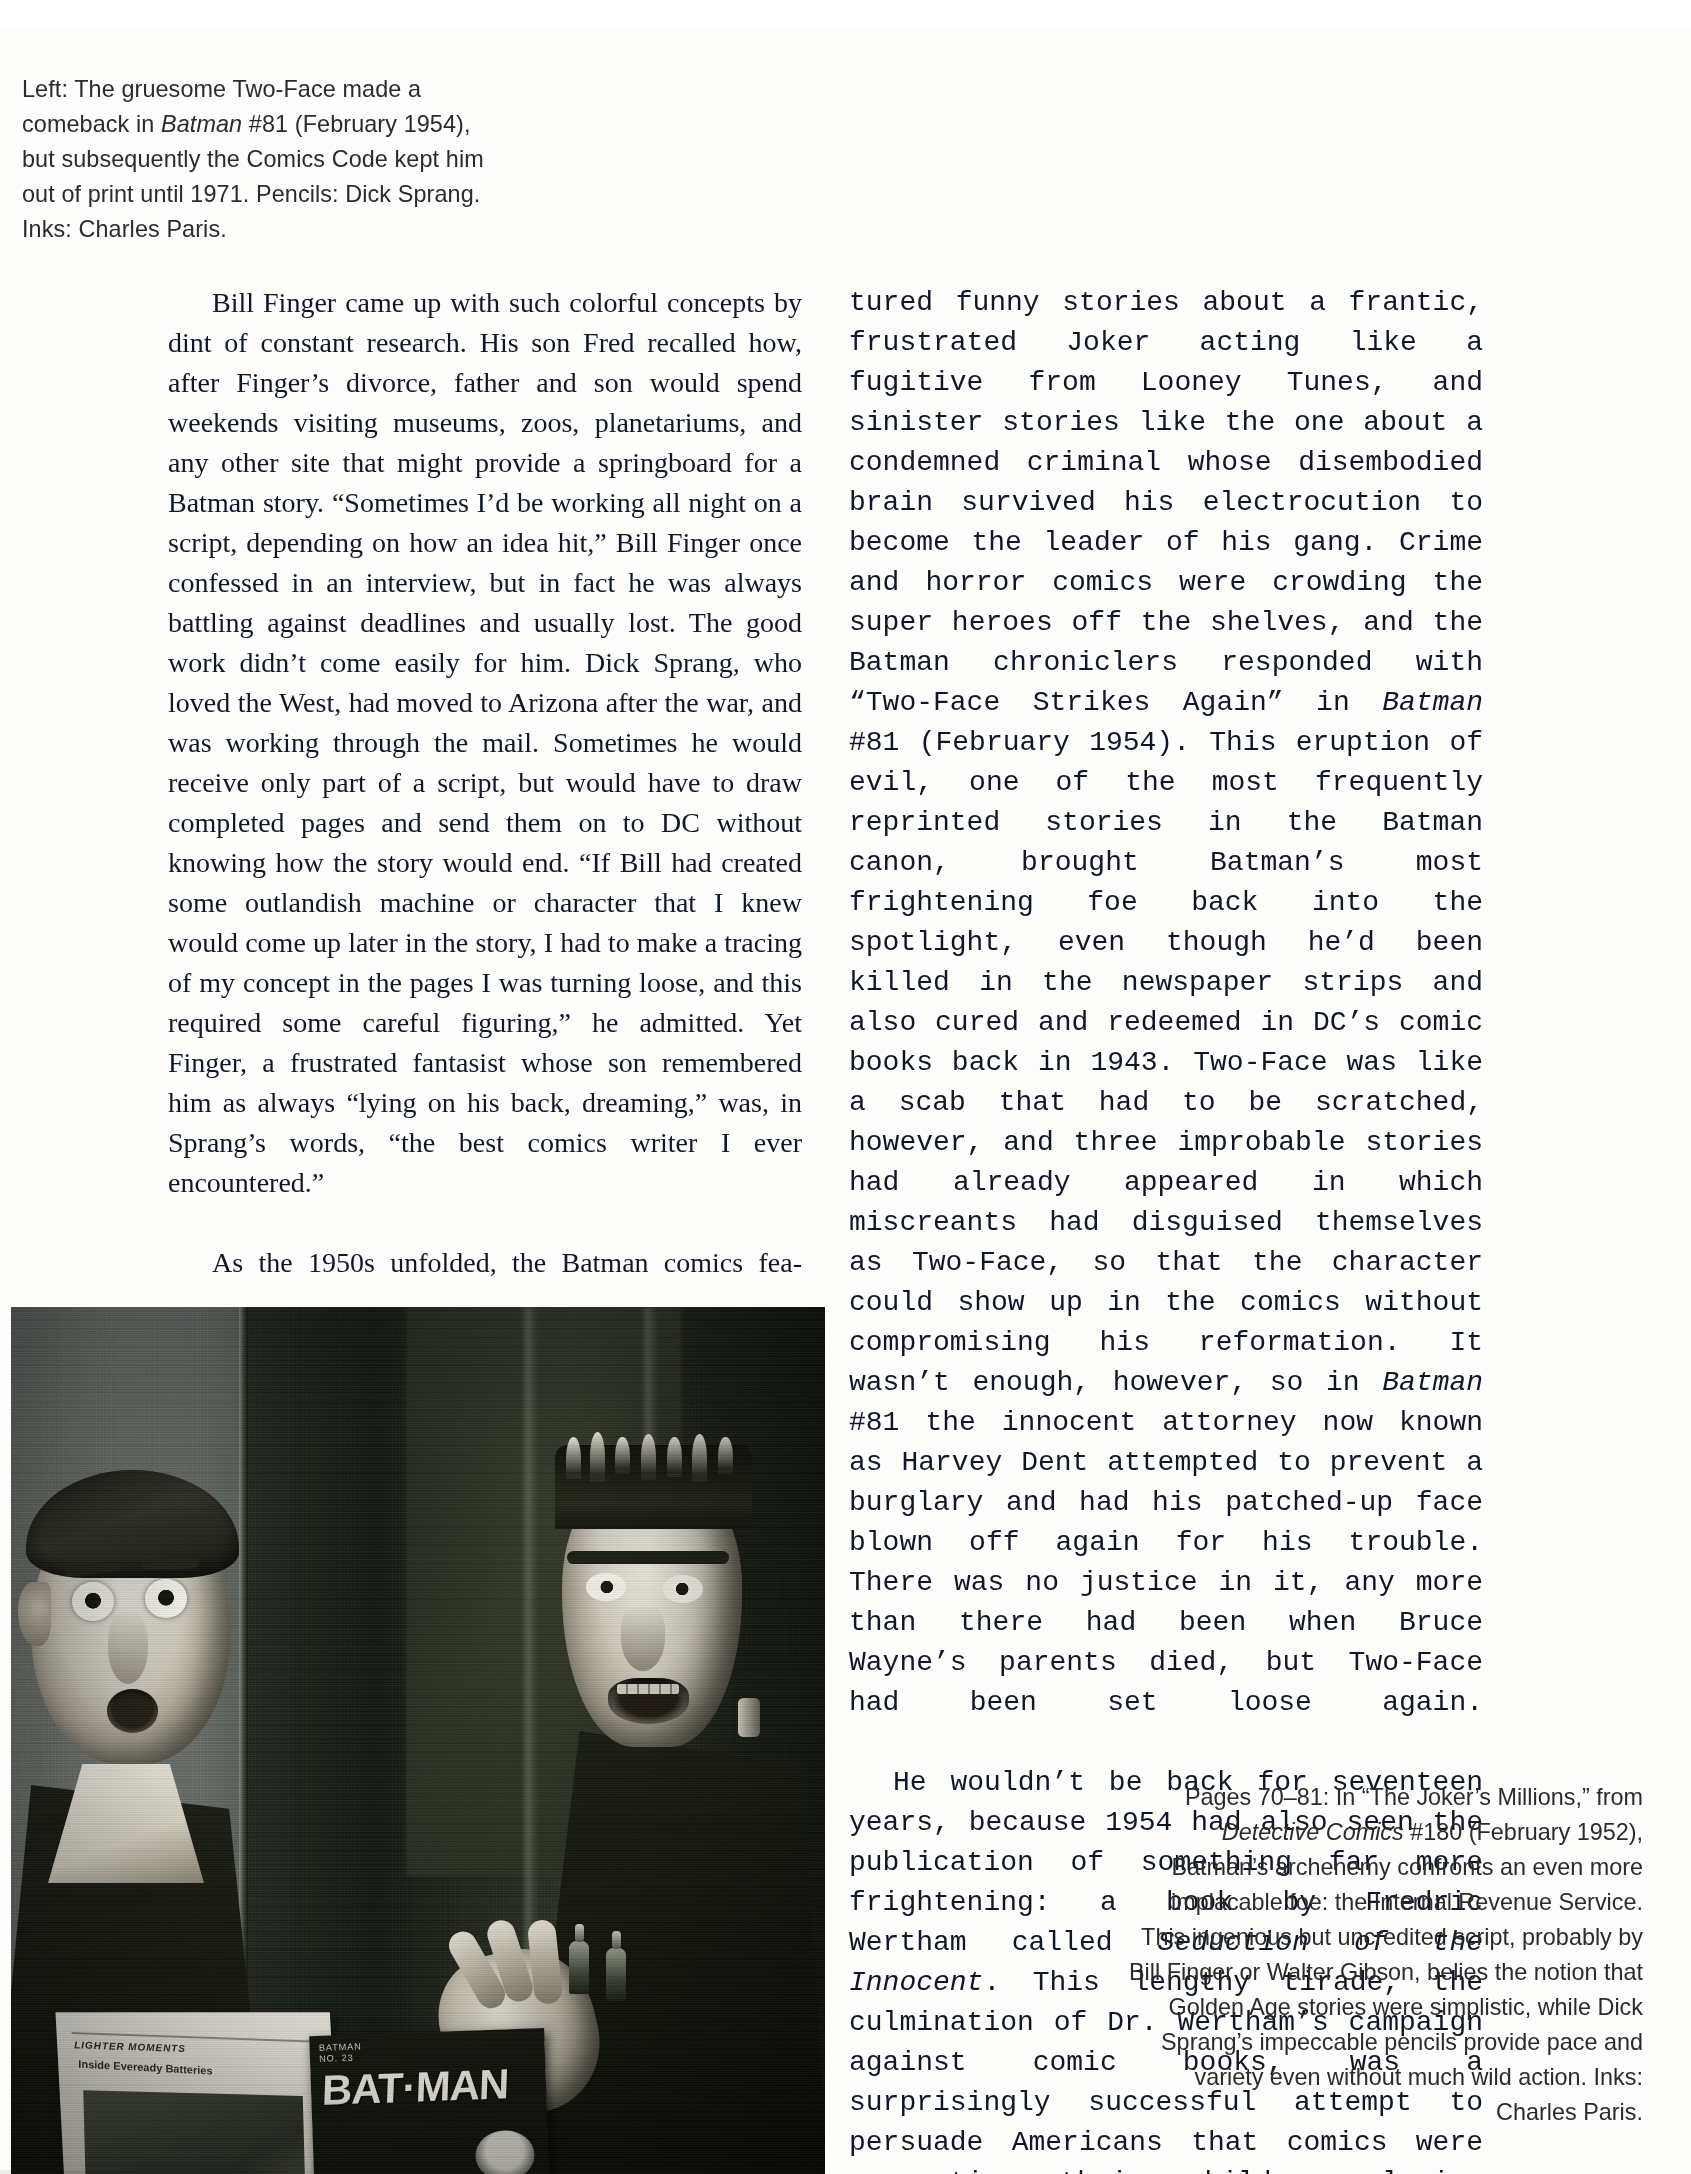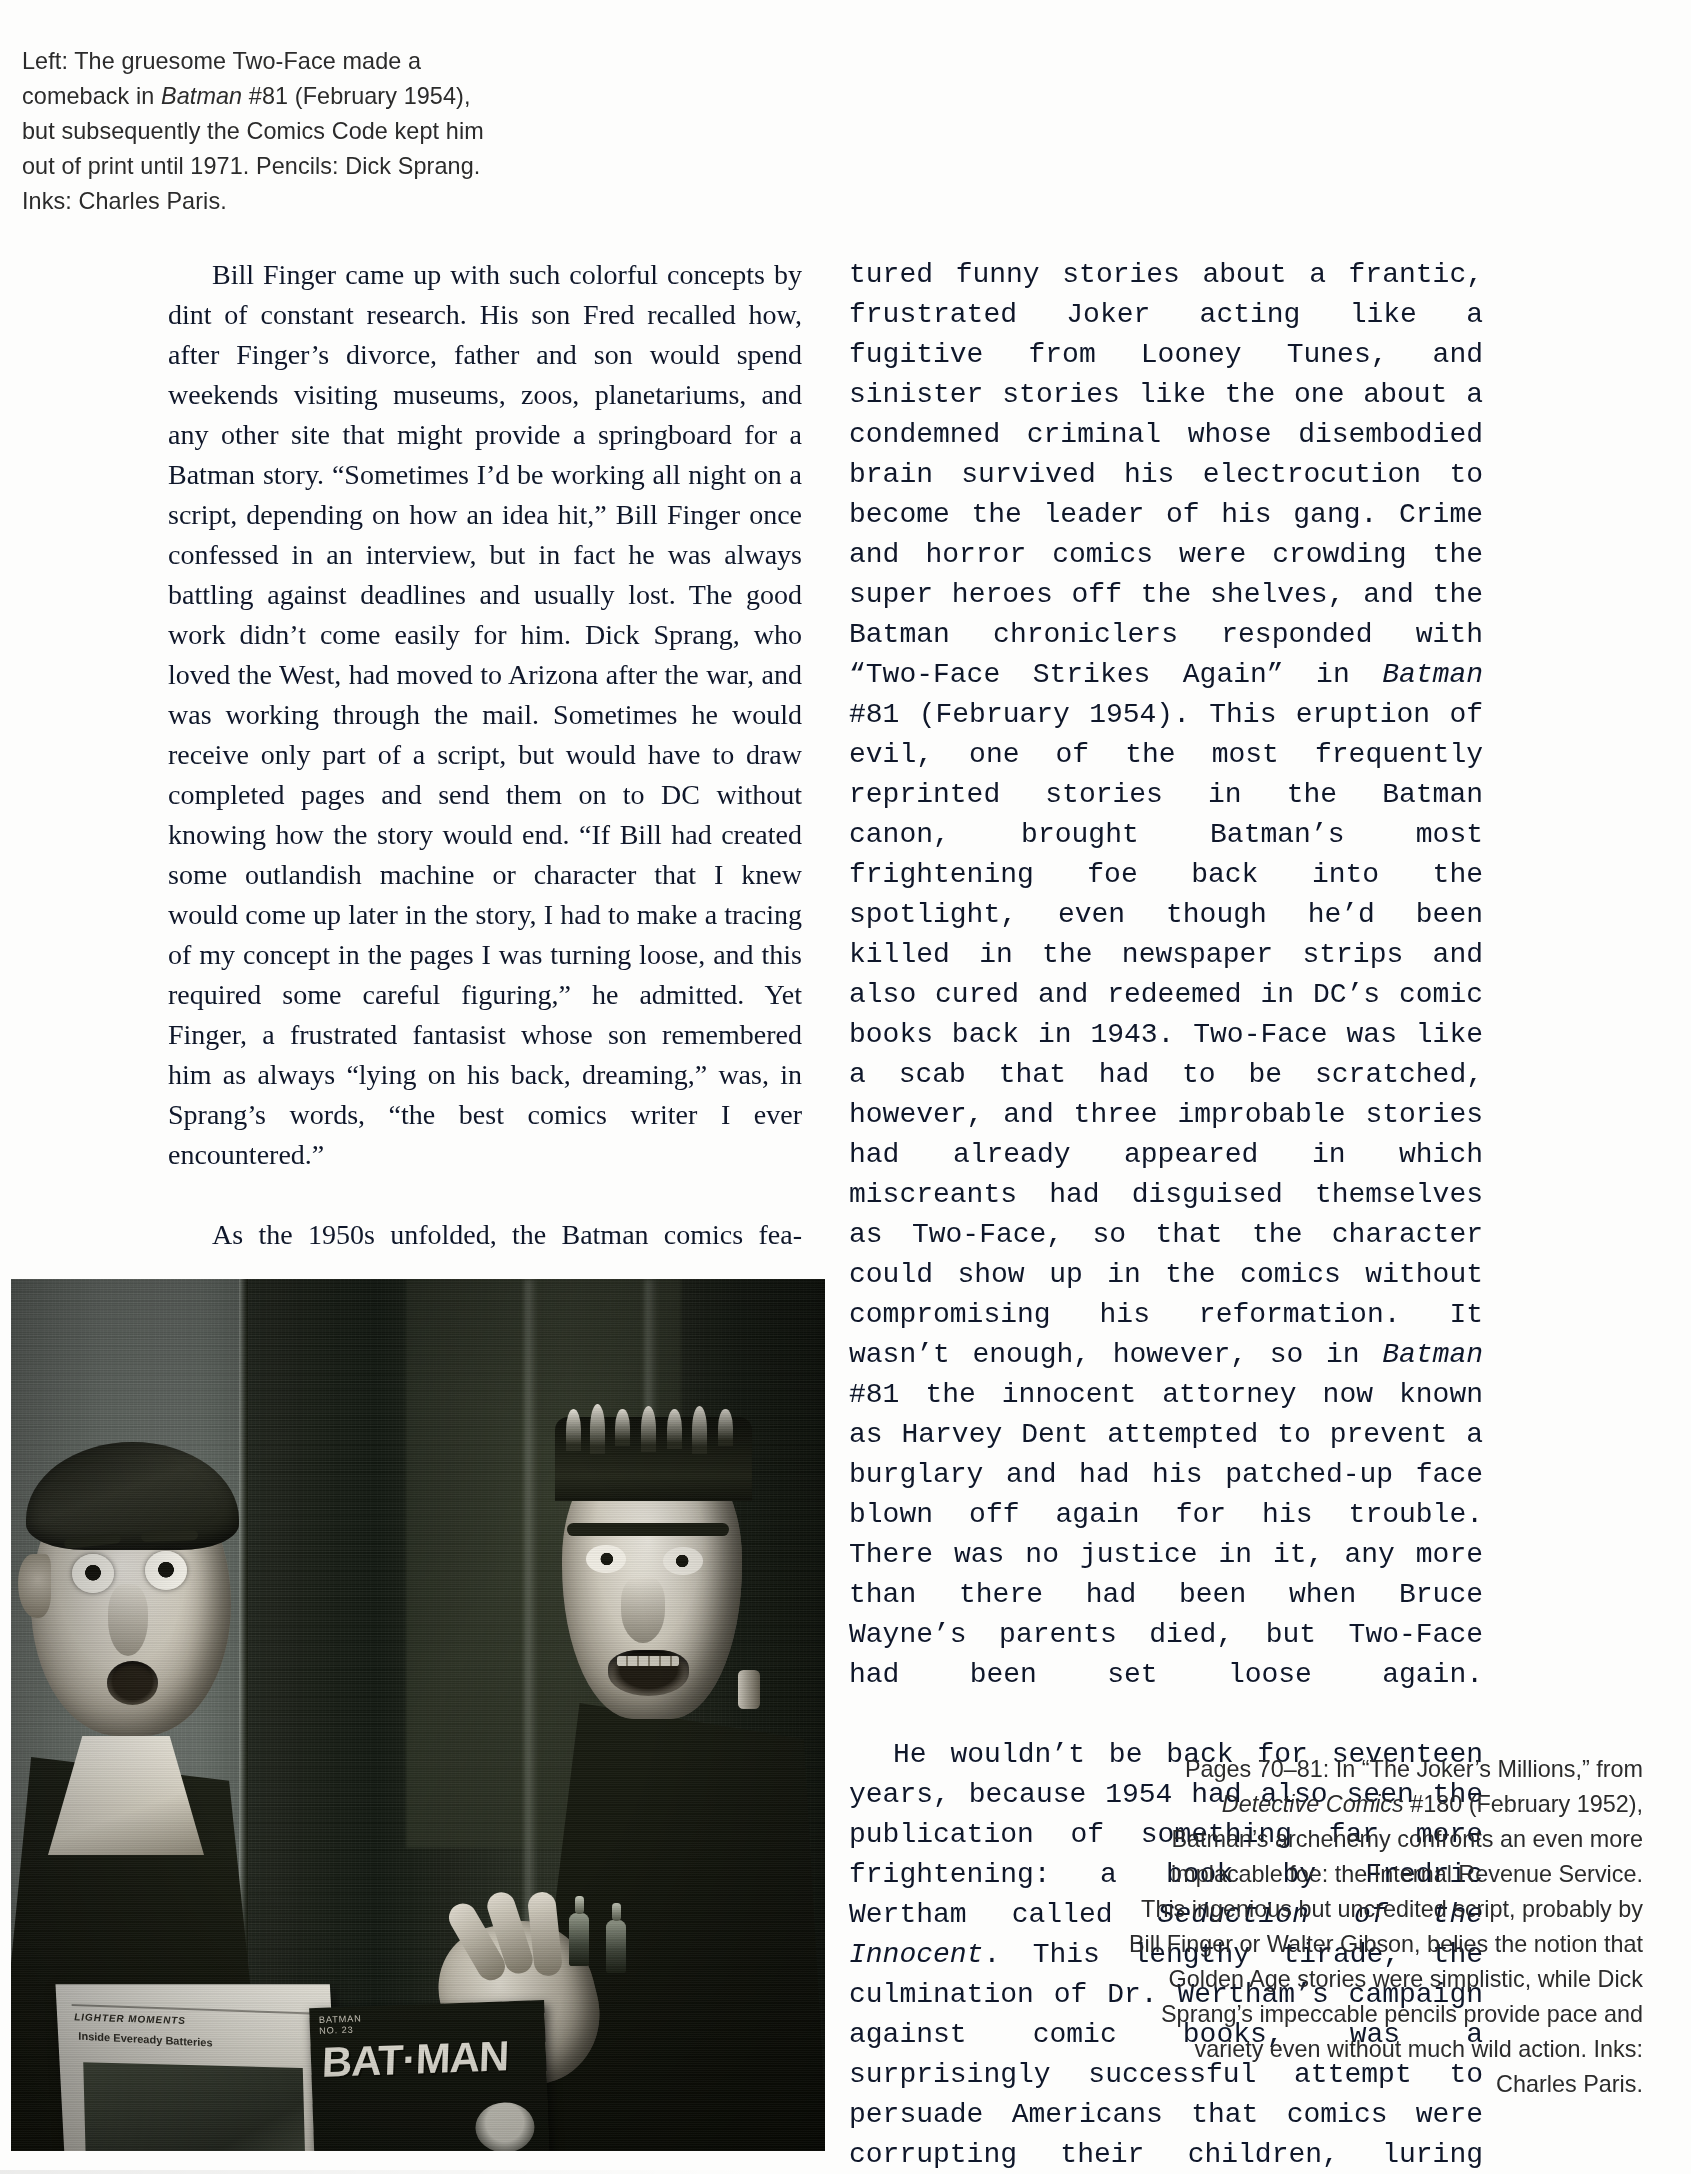--- a/index.html
+++ b/index.html
@@ -13,20 +13,21 @@
     position: relative;
     overflow: hidden;
     font-family: "Liberation Serif", serif;
     color: #1a1a1a;
   }
 
   .page {
     position: absolute;
     inset: 0;
     background: #fdfdfc;
+    margin-top: 28px;
   }
 
   
   .caption-row {
     position: absolute;
     top: 44px;
     left: 0;
     width: 1692px;
     height: 156px;
   }

